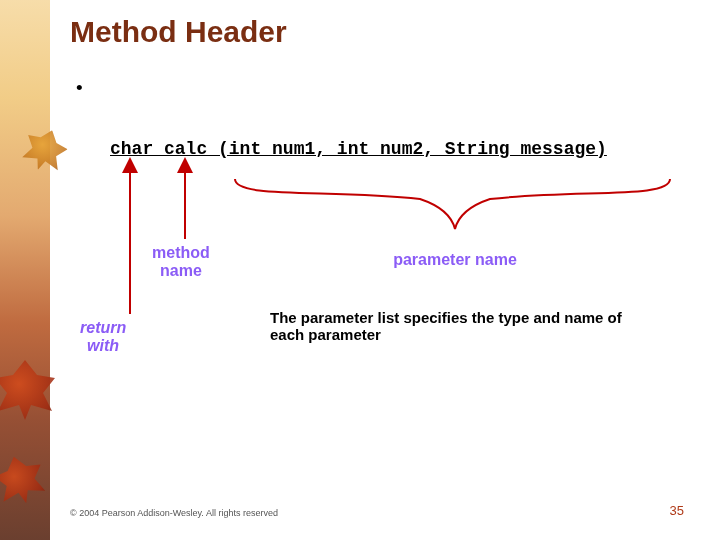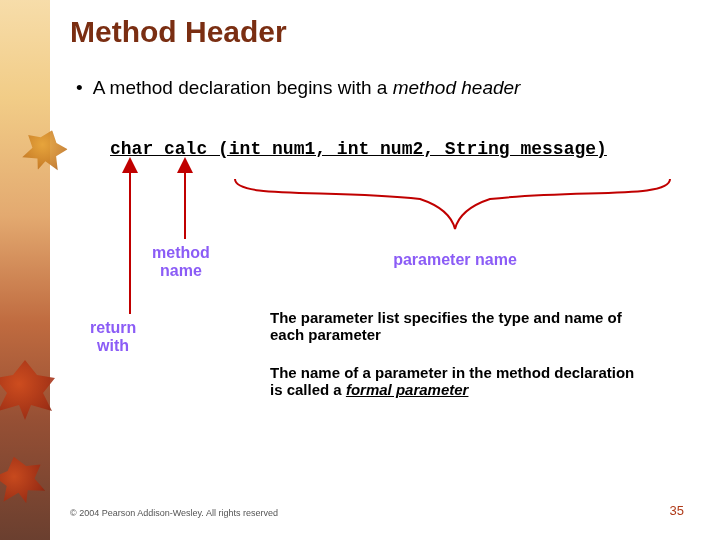--- a/index.html
+++ b/index.html
@@ -70,21 +70,21 @@
   .label {
     position: absolute;
     font-family: Verdana, sans-serif;
     font-size: 16px;
     font-weight: bold;
     color: #8b5cf6;
     text-align: center;
   }
   .label-method { left: 82px; top: 105px; }
   .label-param  { left: 305px; top: 112px; width: 160px; }
-  .label-return { left: 20px; top: 180px; text-align: center; }
+  .label-return { left: 10px; top: 180px; text-align: center; font-style: italic; }
   .explain {
     position: absolute;
     font-family: Liberation Sans, sans-serif;
     font-size: 15px;
     color: #000;
     font-weight: bold;
     width: 380px;
   }
   .explain1 { left: 200px; top: 170px; }
   .explain2 { left: 200px; top: 225px; }
@@ -114,23 +114,20 @@
   <div class="leafshape" style="left:-5px; top:360px;"></div>
   <div class="leafshape" style="left:15px; top:120px; transform:scale(0.7) rotate(20deg); background:radial-gradient(circle at 40% 40%, #e6a030 0%, #c07018 70%, #7a3a0a 100%);"></div>
   <div class="leafshape" style="left:-10px; top:450px; transform:scale(0.8) rotate(-15deg);"></div>
 
   <div class="content">
 
     <h1 class="title">Method Header</h1>
 
     <div class="bullet">
       <span class="dot">•</span>
-      <span>
-        <span>A method declaration begins with a </span><span class="italic">method header</span>
-      </span>
     </div>
 
     <div class="codewrap">
       <div class="codeline">char calc (int num1, int num2, String message)</div>
 
       <svg class="arrows">
         <defs>
           <marker id="arrowhead" markerWidth="8" markerHeight="8" refX="4" refY="4" orient="auto">
             <path d="M0,0 L8,4 L0,8 Z" fill="#c00000"></path>
           </marker>
@@ -154,21 +151,18 @@
 
       <div class="label label-param">parameter name</div>
 
       <div class="label label-return">
         <span>return</span><br>
         <span>with</span>
       </div>
 
       <div class="explain explain1">The parameter list specifies the type and name of each parameter</div>
 
-      <div class="explain explain2">
-        <span>The name of a parameter in the method declaration is called a </span><span class="underline-italic">formal parameter</span>
-      </div>
     </div>
   </div>
 
   <div class="footer">© 2004 Pearson Addison-Wesley. All rights reserved</div>
   <div class="pagenum">35</div>
 </div>
 
 </body></html>

